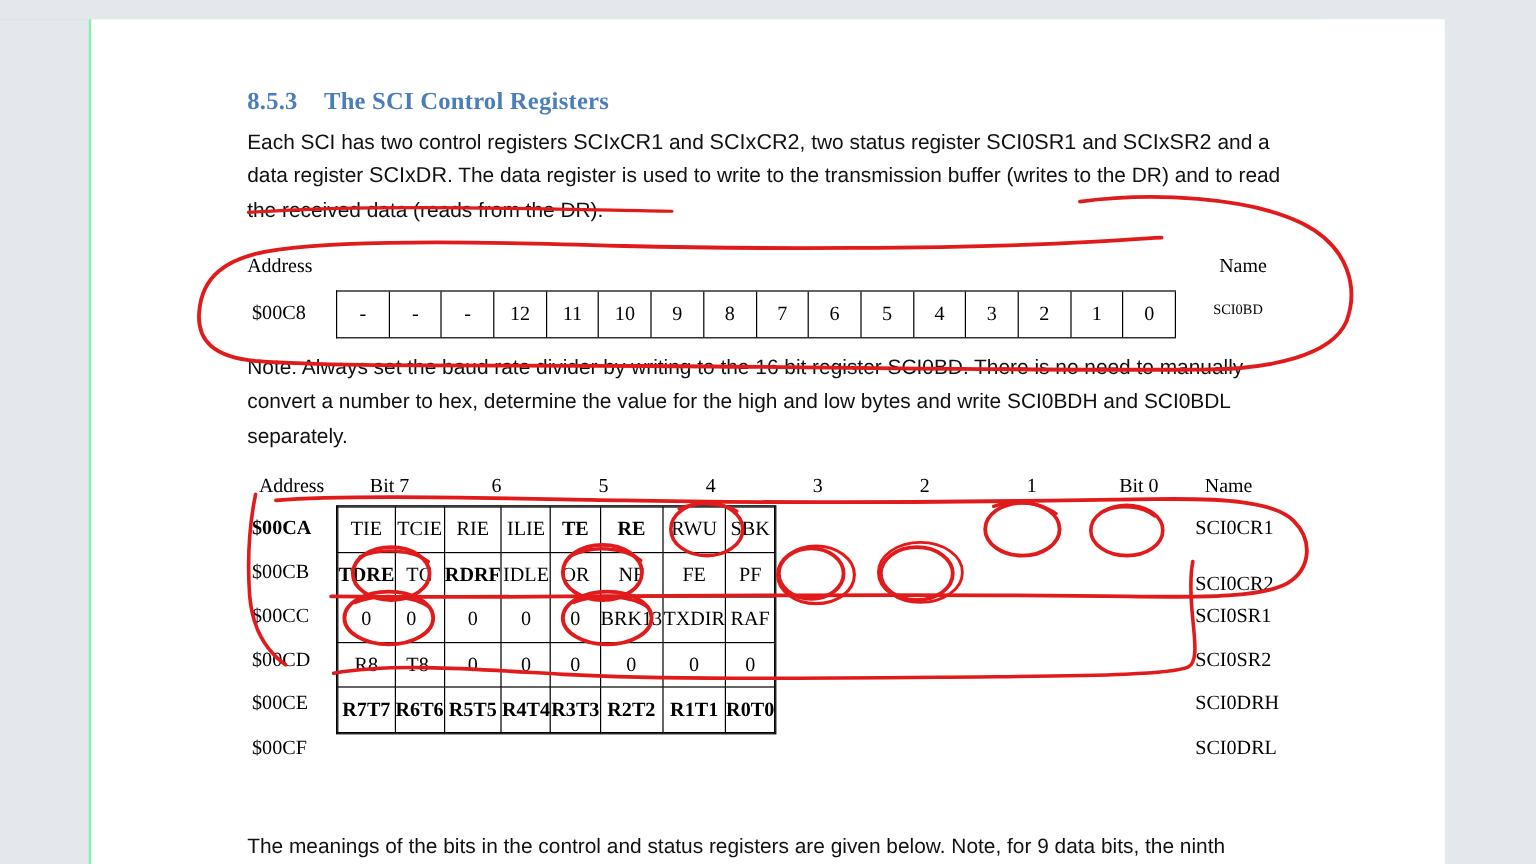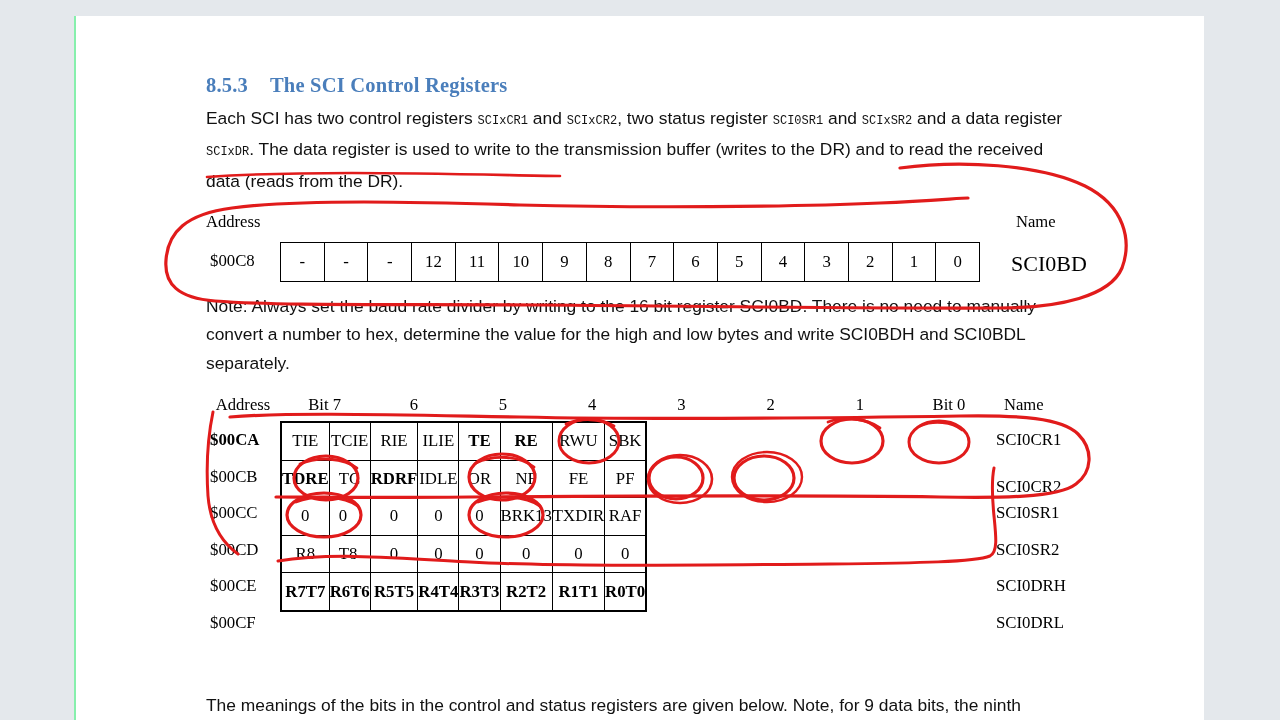--- a/index.html
+++ b/index.html
@@ -63,22 +63,22 @@
     position: absolute;
     left: 130px;
     width: 870px;
     color: #111111;
     font-family: "Liberation Sans", sans-serif;
     font-size: 17.4px;
     line-height: 28.4px;
     text-align: left;
   }
   .para .serif {
-    font-family: Liberation Mono, monospace;
-    font-size: 12px;
+    font-family: Liberation Sans, sans-serif;
+    font-size: 18px;
   }
 
   #para-intro { top: 88px; }
   #para-note  { top: 276px; }
   #para-tail  { top: 675px; }
 
   
   #bd-block {
     position: absolute;
     left: 130px;
@@ -121,21 +121,21 @@
     align-items: center;
     justify-content: center;
     font-size: 16.8px;
     font-family: "Liberation Serif", serif;
     color: #000;
     box-sizing: border-box;
   }
   #bd-name {
     position: absolute;
     left: 805px; top: 9px;
-    font-size: 22px;
+    font-size: 12px;
   }
 
   
   #reg-block {
     position: absolute;
     left: 130px;
     top: 379px;
     font-family: "Liberation Serif", serif;
     color: #000;
   }

